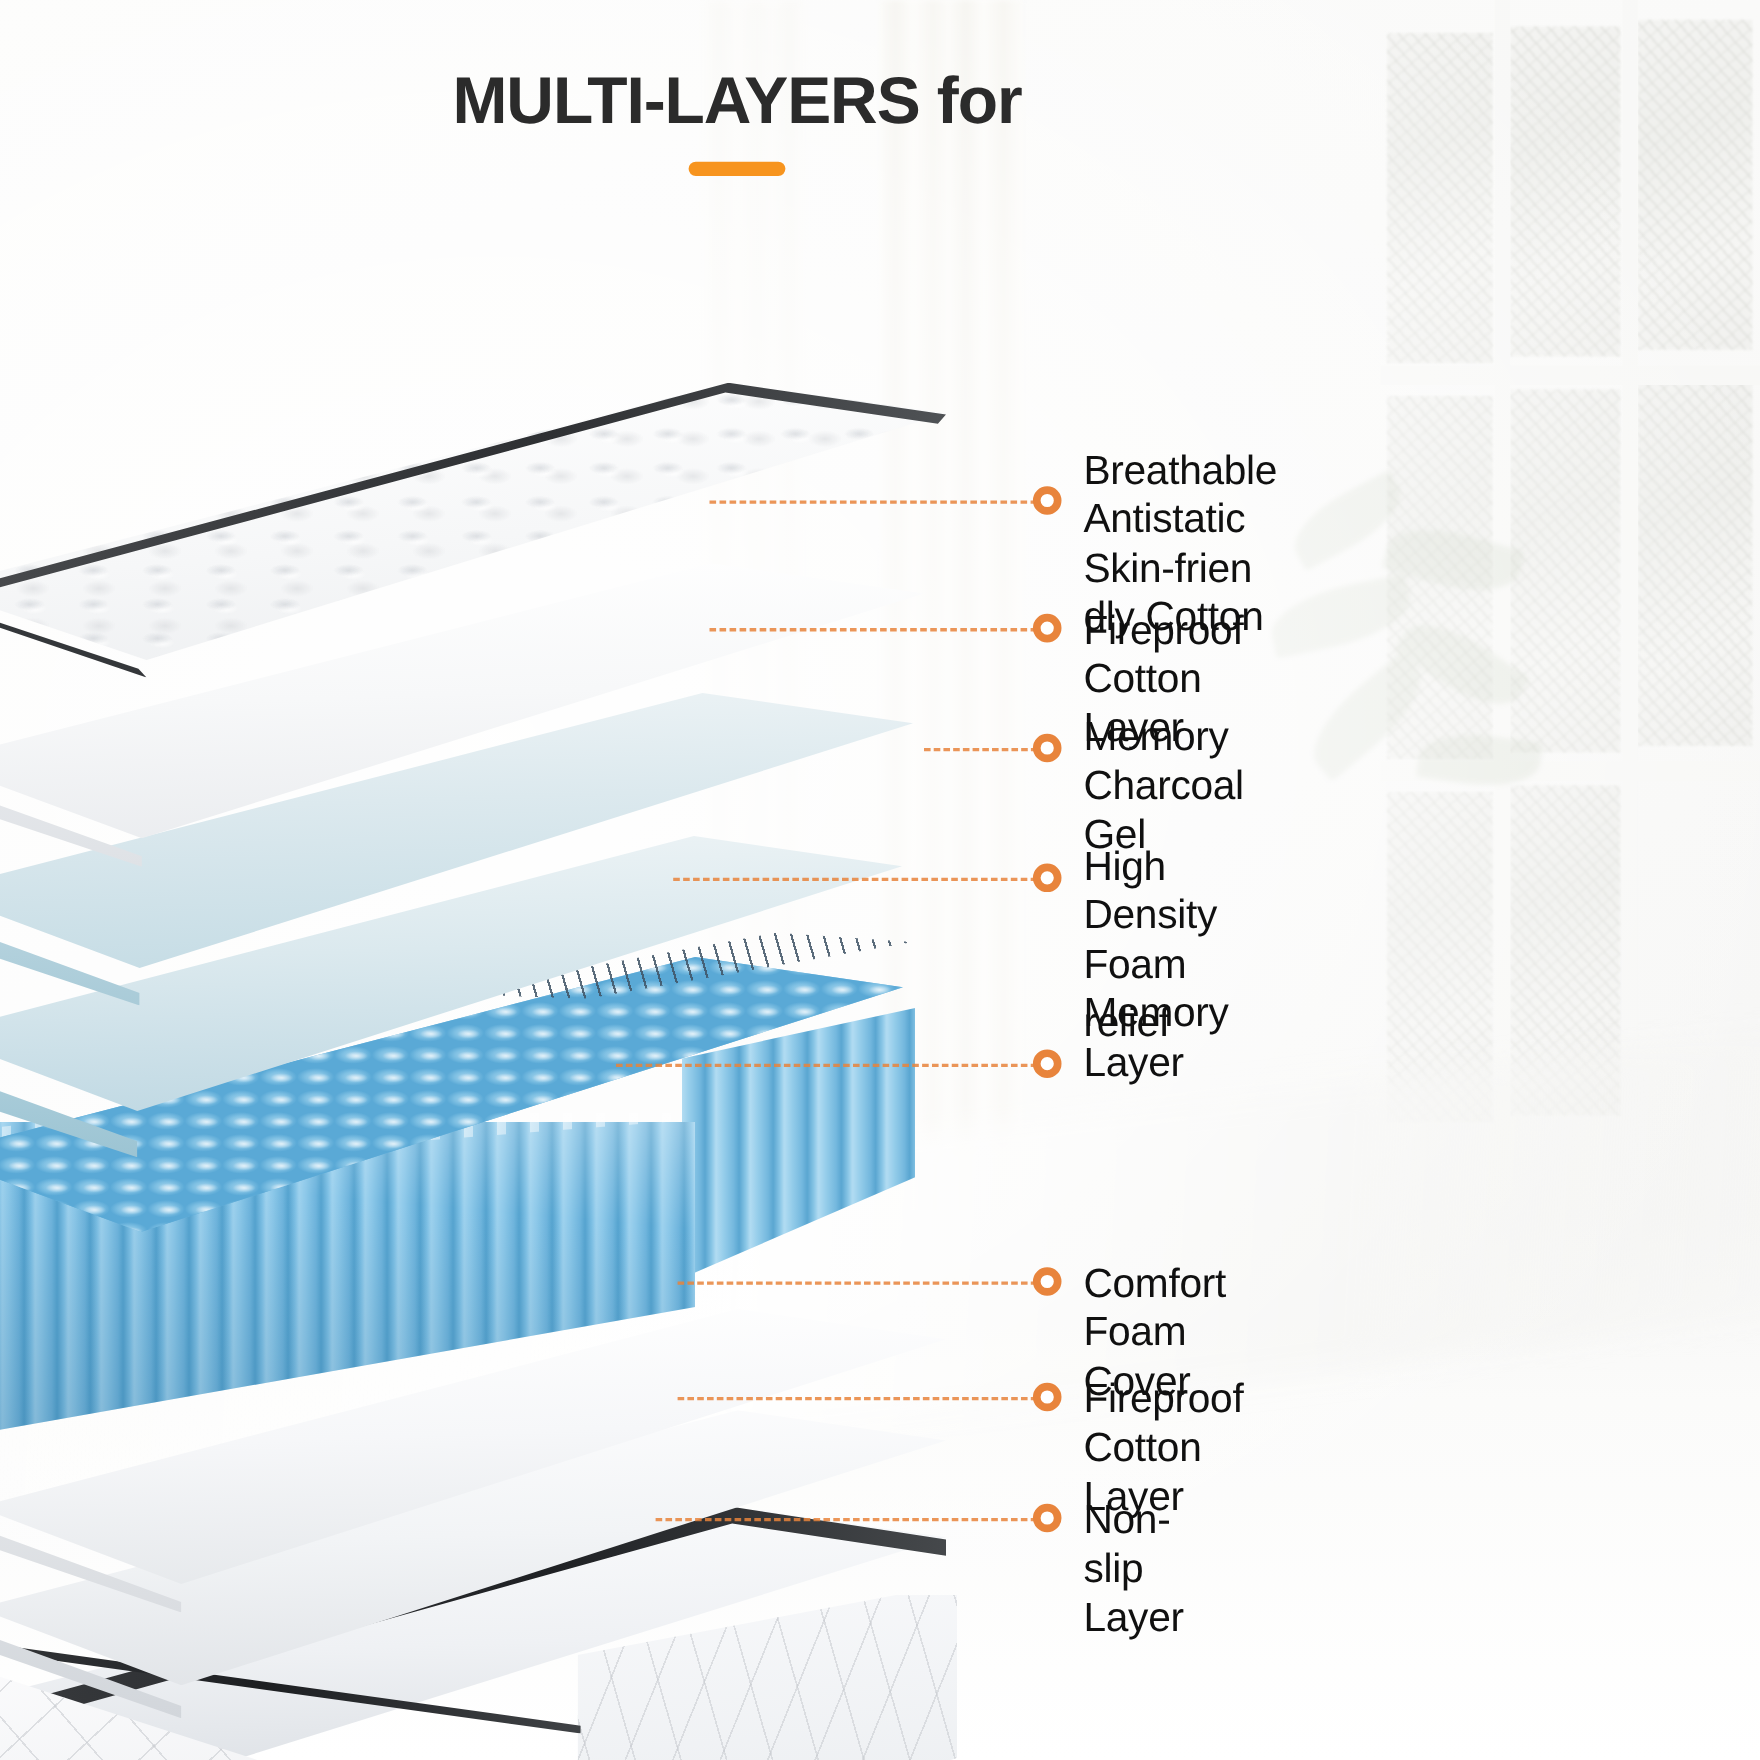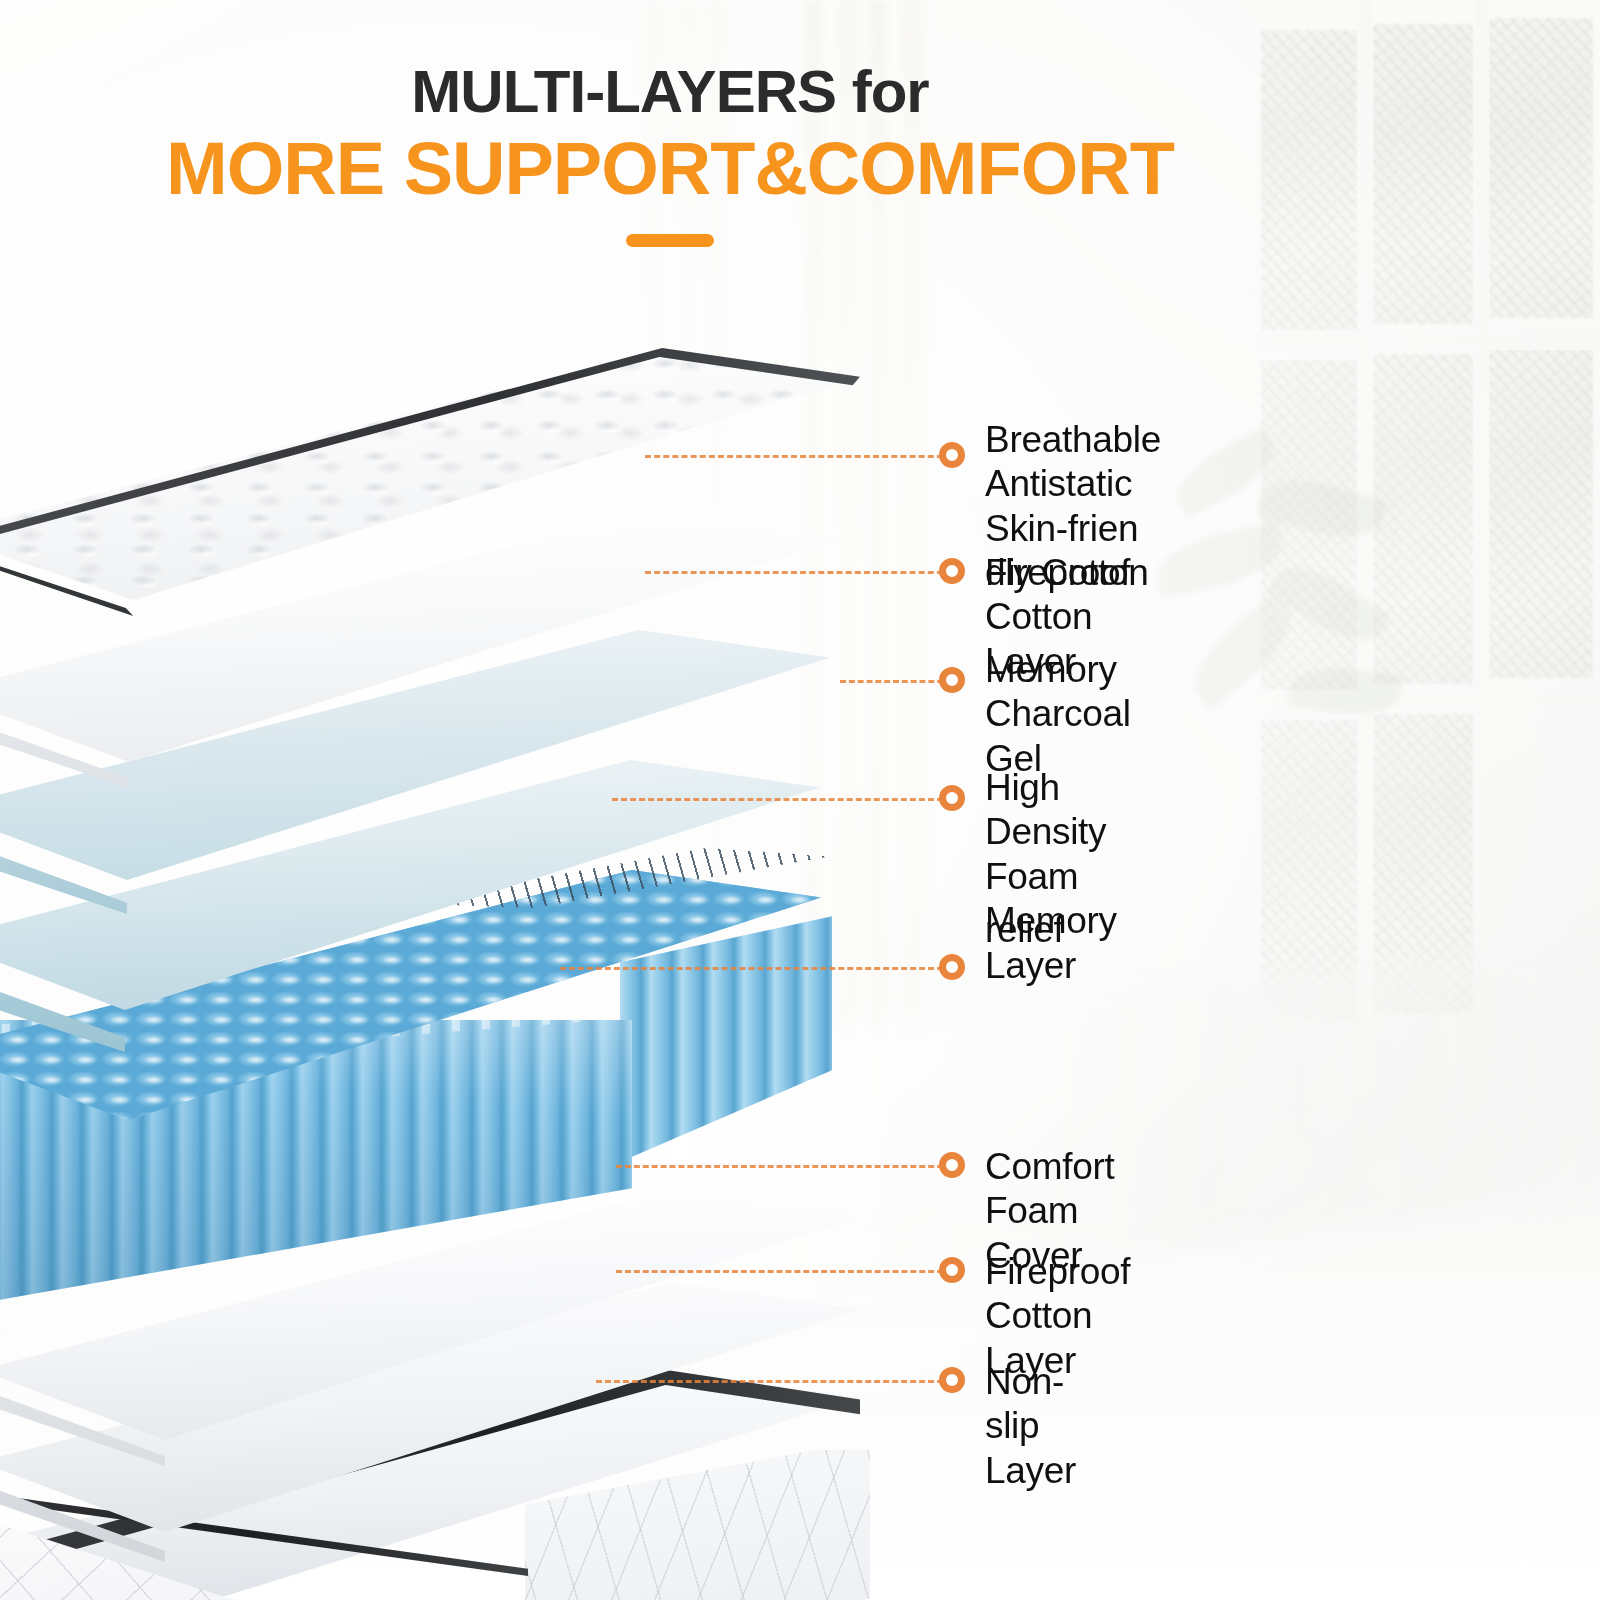--- a/index.html
+++ b/index.html
@@ -292,21 +292,20 @@
 
   <div class="curtain curtain-b"></div>
   <div class="curtain curtain-a"></div>
 
   <div class="floor"></div>
   <div class="floor-sheen"></div>
   <div class="haze"></div>
 
   <div class="headline">
     <div class="h-line1">MULTI-LAYERS for</div>
-    <div class="h-line2">MORE SUPPORT&amp;COMFORT</div>
     <div class="h-rule"></div>
   </div>
 
   <div id="mattress">
 
     <div class="slab top-face base-top"></div>
     <div class="base-black"></div>
     <div class="base-skirt-right"></div>
     <div class="base-skirt"></div>
     <div class="base-piping-top"></div>
@@ -340,21 +339,21 @@
     <div class="slab top-face cover-top"></div>
     <div class="cover-dimples"></div>
     <div class="cover-edge2"></div>
     <div class="cover-edge"></div>
   </div>
 
   <div id="callouts">
       <div class="callout">
         <div class="lead" style="left: 645px; top: 455px; width: 307px;"></div>
         <div class="marker" style="left: 939px; top: 442px;"></div>
-        <div class="label" style="left: 985px; top: 418px;">
+        <div class="label" style="left: 985px; top: 406px;">
           <span class="copy-line">Breathable Antistatic Skin-frien</span>
           <span class="copy-line">dly Cotton</span>
         </div>
       </div>
       <div class="callout">
         <div class="lead" style="left: 645px; top: 571px; width: 307px;"></div>
         <div class="marker" style="left: 939px; top: 558px;"></div>
         <div class="label" style="left: 985px; top: 551px;">
           <span class="copy-line">Fireproof Cotton Layer</span>
         </div>

